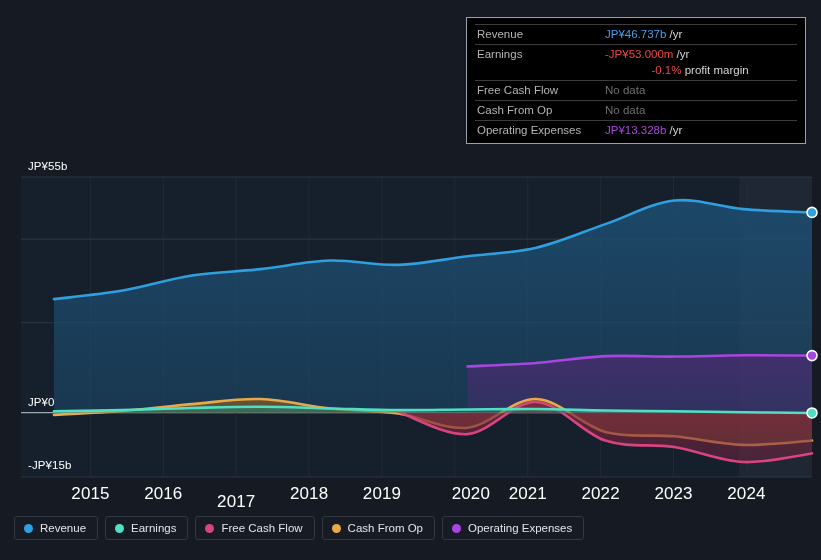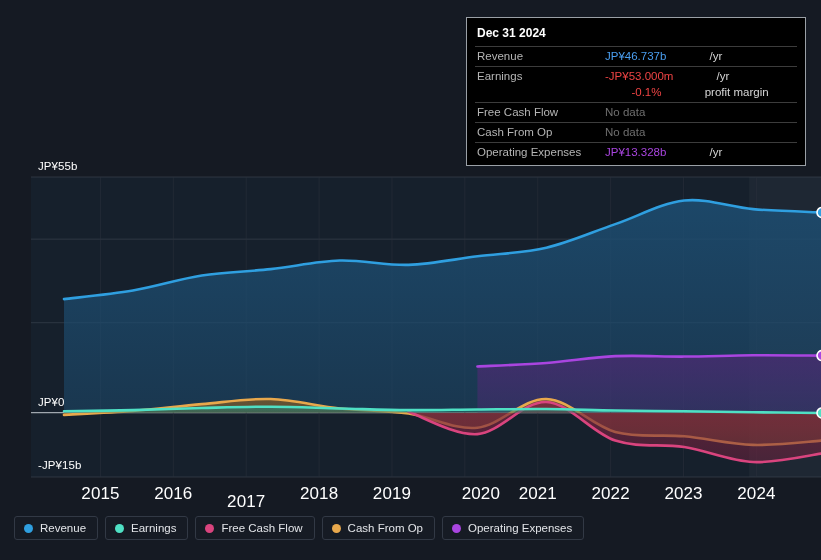--- a/index.html
+++ b/index.html
@@ -18,21 +18,21 @@
   #root {
     position: absolute;
     left: 0; top: 0;
     width: 821px;
     height: 560px;
   }
 
   
   .chart-area {
     position: absolute;
-    left: 16px; top: 0;
+    left: 6px; top: 0;
     width: 740px;
     height: 500px;
   }
   .chart-svg {
     position: absolute;
     left: 0; top: 0;
     display: block;
   }
 
   
@@ -83,21 +83,20 @@
     width: 128px;
     flex: 0 0 128px;
     font-size: 11.5px;
   }
   .tt-val {
     font-size: 11.5px;
     white-space: nowrap;
   }
   .tt-val .unit {
     color: #d6d6d6;
-    padding-left: 40px;
   }
   .tt-nodata { color: #6f6f6f; }
 
   
   .legend {
     position: absolute;
     left: 14px;
     top: 516px;
     display: flex;
     gap: 7px;
@@ -196,21 +195,20 @@
         <div class="x-label" style="left: 375.981px; top: 484px;">2019</div>
         <div class="x-label" style="left: 448.865px; top: 484px; margin-left: 16px;">2020</div>
         <div class="x-label" style="left: 521.75px; top: 484px;">2021</div>
         <div class="x-label" style="left: 594.635px; top: 484px;">2022</div>
         <div class="x-label" style="left: 667.519px; top: 484px;">2023</div>
         <div class="x-label" style="left: 740.404px; top: 484px;">2024</div>
       </div>
   </div>
 
   <div class="tooltip">
-    <div class="tt-title">Dec 31 2024</div>
     <div id="tt-rows">
         <div class="tt-row">
           <div class="tt-key">Revenue</div>
           <div class="tt-val"><span style="color: rgb(74, 158, 240);">JP¥46.737b</span><span class="unit"> /yr</span></div>
         </div>
         <div class="tt-row">
           <div class="tt-key">Earnings</div>
           <div class="tt-val"><span style="color: rgb(239, 68, 68);">-JP¥53.000m</span><span class="unit"> /yr</span></div>
         </div>
         <div class="tt-row no-border">

